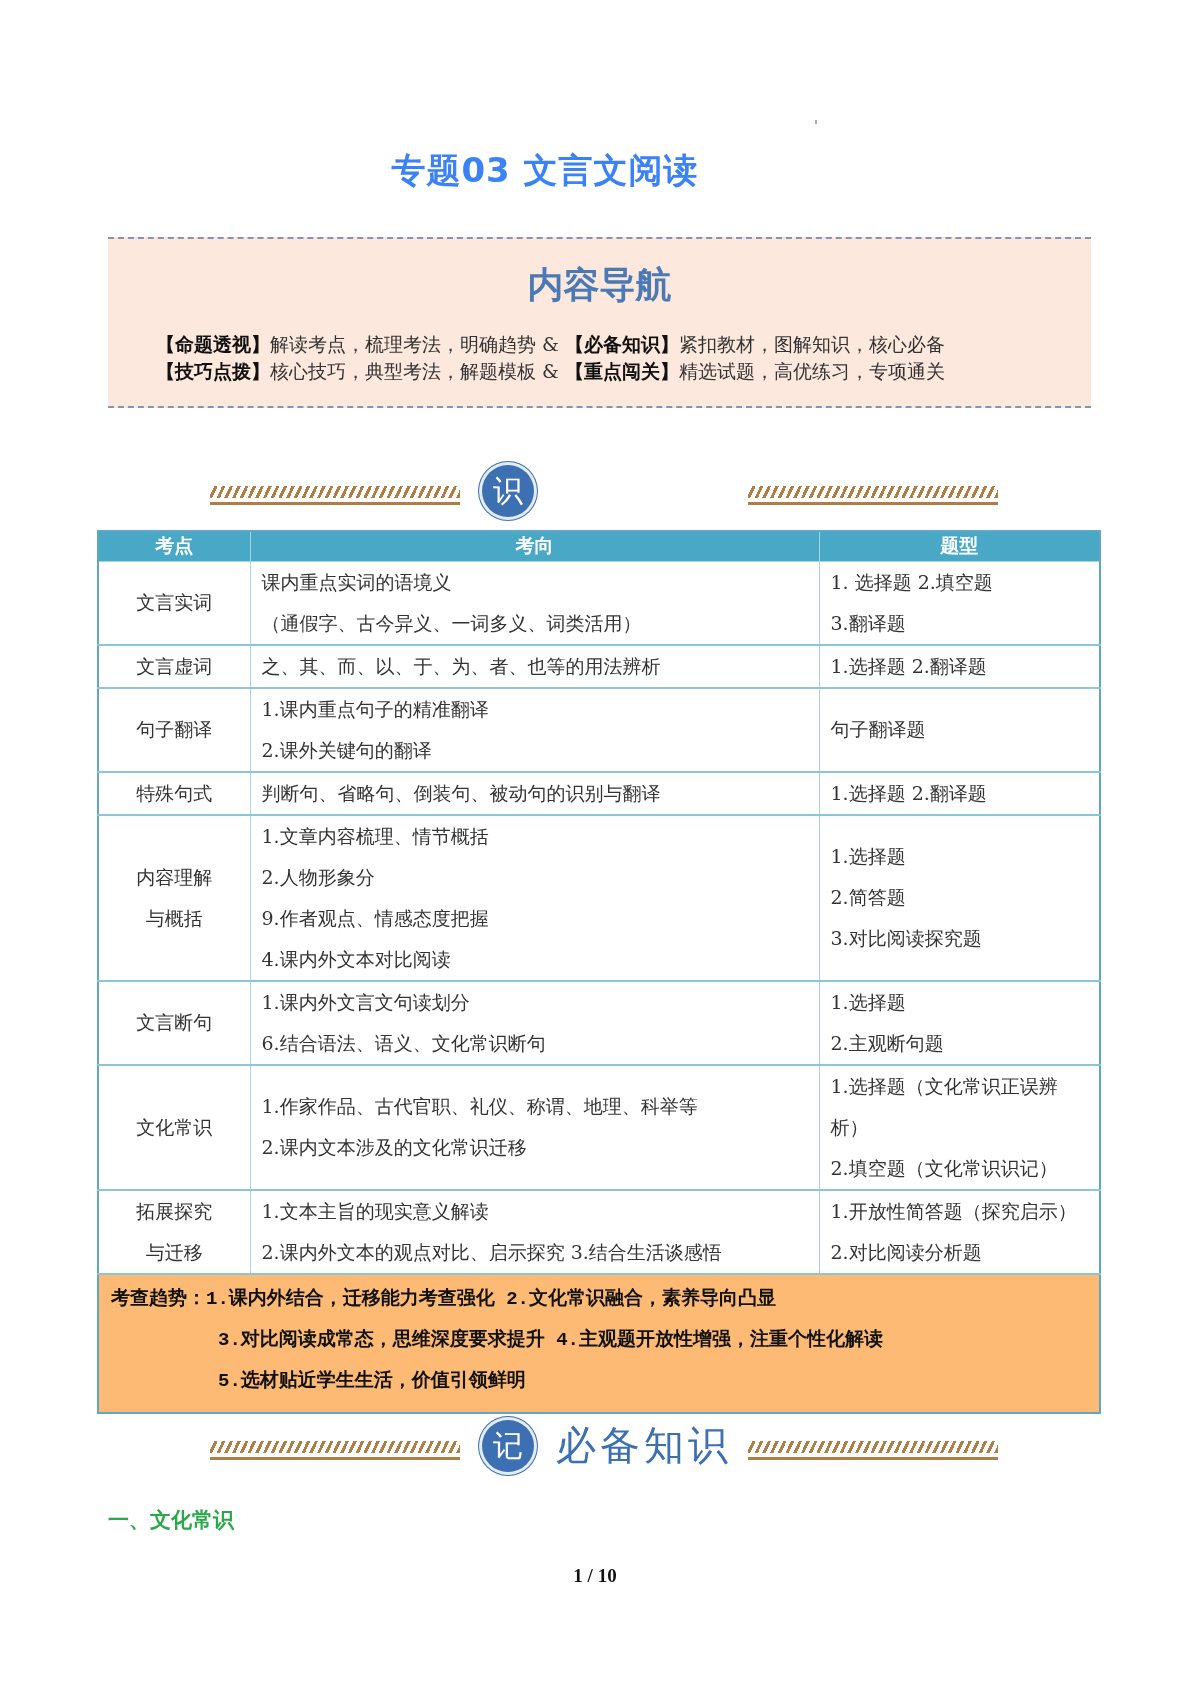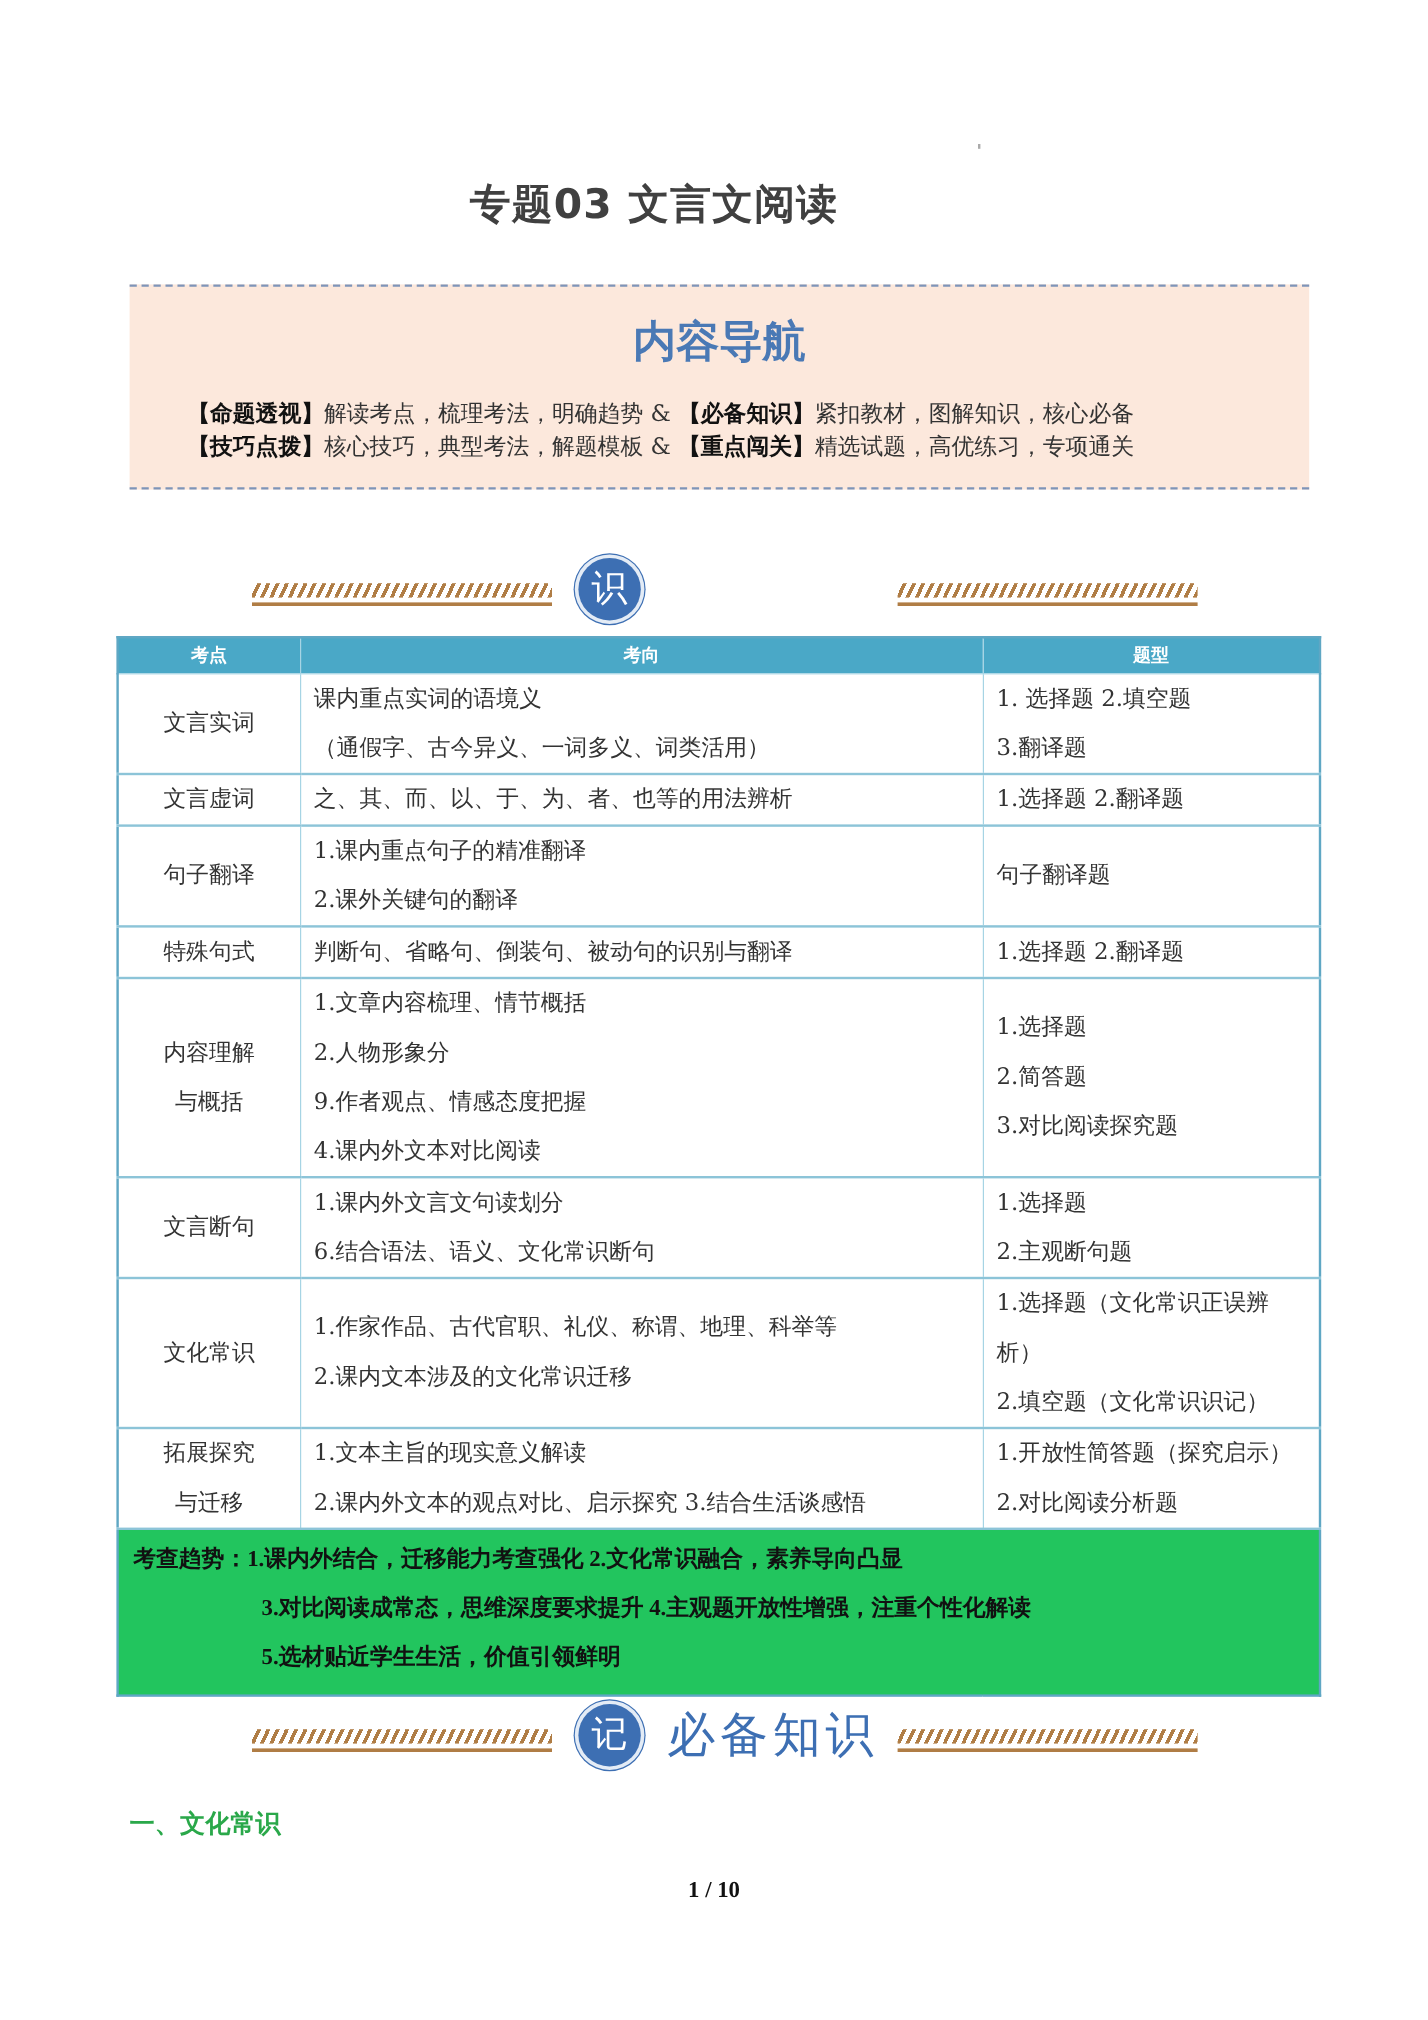--- a/index.html
+++ b/index.html
@@ -2,21 +2,21 @@
 <html><head>
 <meta charset="utf-8">
 <style>
   * { box-sizing: border-box; margin: 0; padding: 0; }
   html, body { width: 1190px; height: 1683px; background: #ffffff; }
   body { position: relative; font-family: "DejaVu Serif", "Liberation Serif", serif; color: #222; overflow: hidden; }
 
   .page-title {
     position: absolute; left: 0; width: 1090px; top: 148px; text-align: center;
     font-family: "DejaVu Sans", "Liberation Sans", sans-serif; font-weight: bold;
-    font-size: 34px; color: #404040; letter-spacing: 1px;
+    font-size: 34px; color: #3b82f6; letter-spacing: 1px;
   }
   .tiny-mark { position: absolute; left: 815px; top: 120px; width: 2px; height: 4px; background: #aaa; }
 
   .nav-box {
     position: absolute; left: 108px; top: 237px; width: 983px; height: 171px;
     background: #fce8dc; border-top: 2px dashed #7e94b8; border-bottom: 2px dashed #7e94b8;
   }
   .nav-title {
     position: absolute; left: 0; width: 100%; top: 22px; text-align: center;
     font-family: "DejaVu Sans", "Liberation Sans", sans-serif; font-weight: bold;
@@ -48,31 +48,31 @@
     position: absolute; left: 356px; top: 8px; font-size: 40px; color: #3d6fb3;
     font-family: "DejaVu Serif", serif; letter-spacing: 4px;
   }
 
   table.main {
     position: absolute; left: 97px; top: 530px; width: 1004px; border-collapse: collapse;
     font-size: 19px; color: #333; border: 2px solid #5fa7c4;
   }
   table.main th {
     background: #4aa8c7; color: #fff; height: 30px; font-weight: bold;
-    font-family: "DejaVu Sans", "Liberation Sans", sans-serif; font-size: 15px;
+    font-family: "DejaVu Sans", "Liberation Sans", sans-serif; font-size: 19px;
     border: 1px solid #a6d4e4;
   }
   table.main td { border: 1px solid #a6d4e4; vertical-align: middle; line-height: 41px; }
   table.main tr.thick td { border-top: 2px solid #8cc4d8; }
   td.col-kd { width: 152px; text-align: center; }
   td.col-kx { width: 569px; padding-left: 11px; }
   td.col-tx { padding-left: 11px; }
   .ln { display: block; }
   td.trend {
-    background: #22c55e; font-family: Liberation Serif, serif; font-weight: bold;
+    background: #fdba74; font-family: Liberation Mono, monospace; font-weight: bold;
     color: #111; padding: 4px 10px 10px 12px; line-height: 40px; font-size: 19px; margin-top: 36px;
   }
   .trend .indent { display: block; padding-left: 107px; }
 
   .green-heading {
     position: absolute; left: 108px; top: 1506px; font-family: "DejaVu Sans", "Liberation Sans", sans-serif;
     font-weight: bold; font-size: 21px; color: #2aa84a;
   }
   .page-num {
     position: absolute; left: 0; width: 1190px; top: 1565px; text-align: center;

